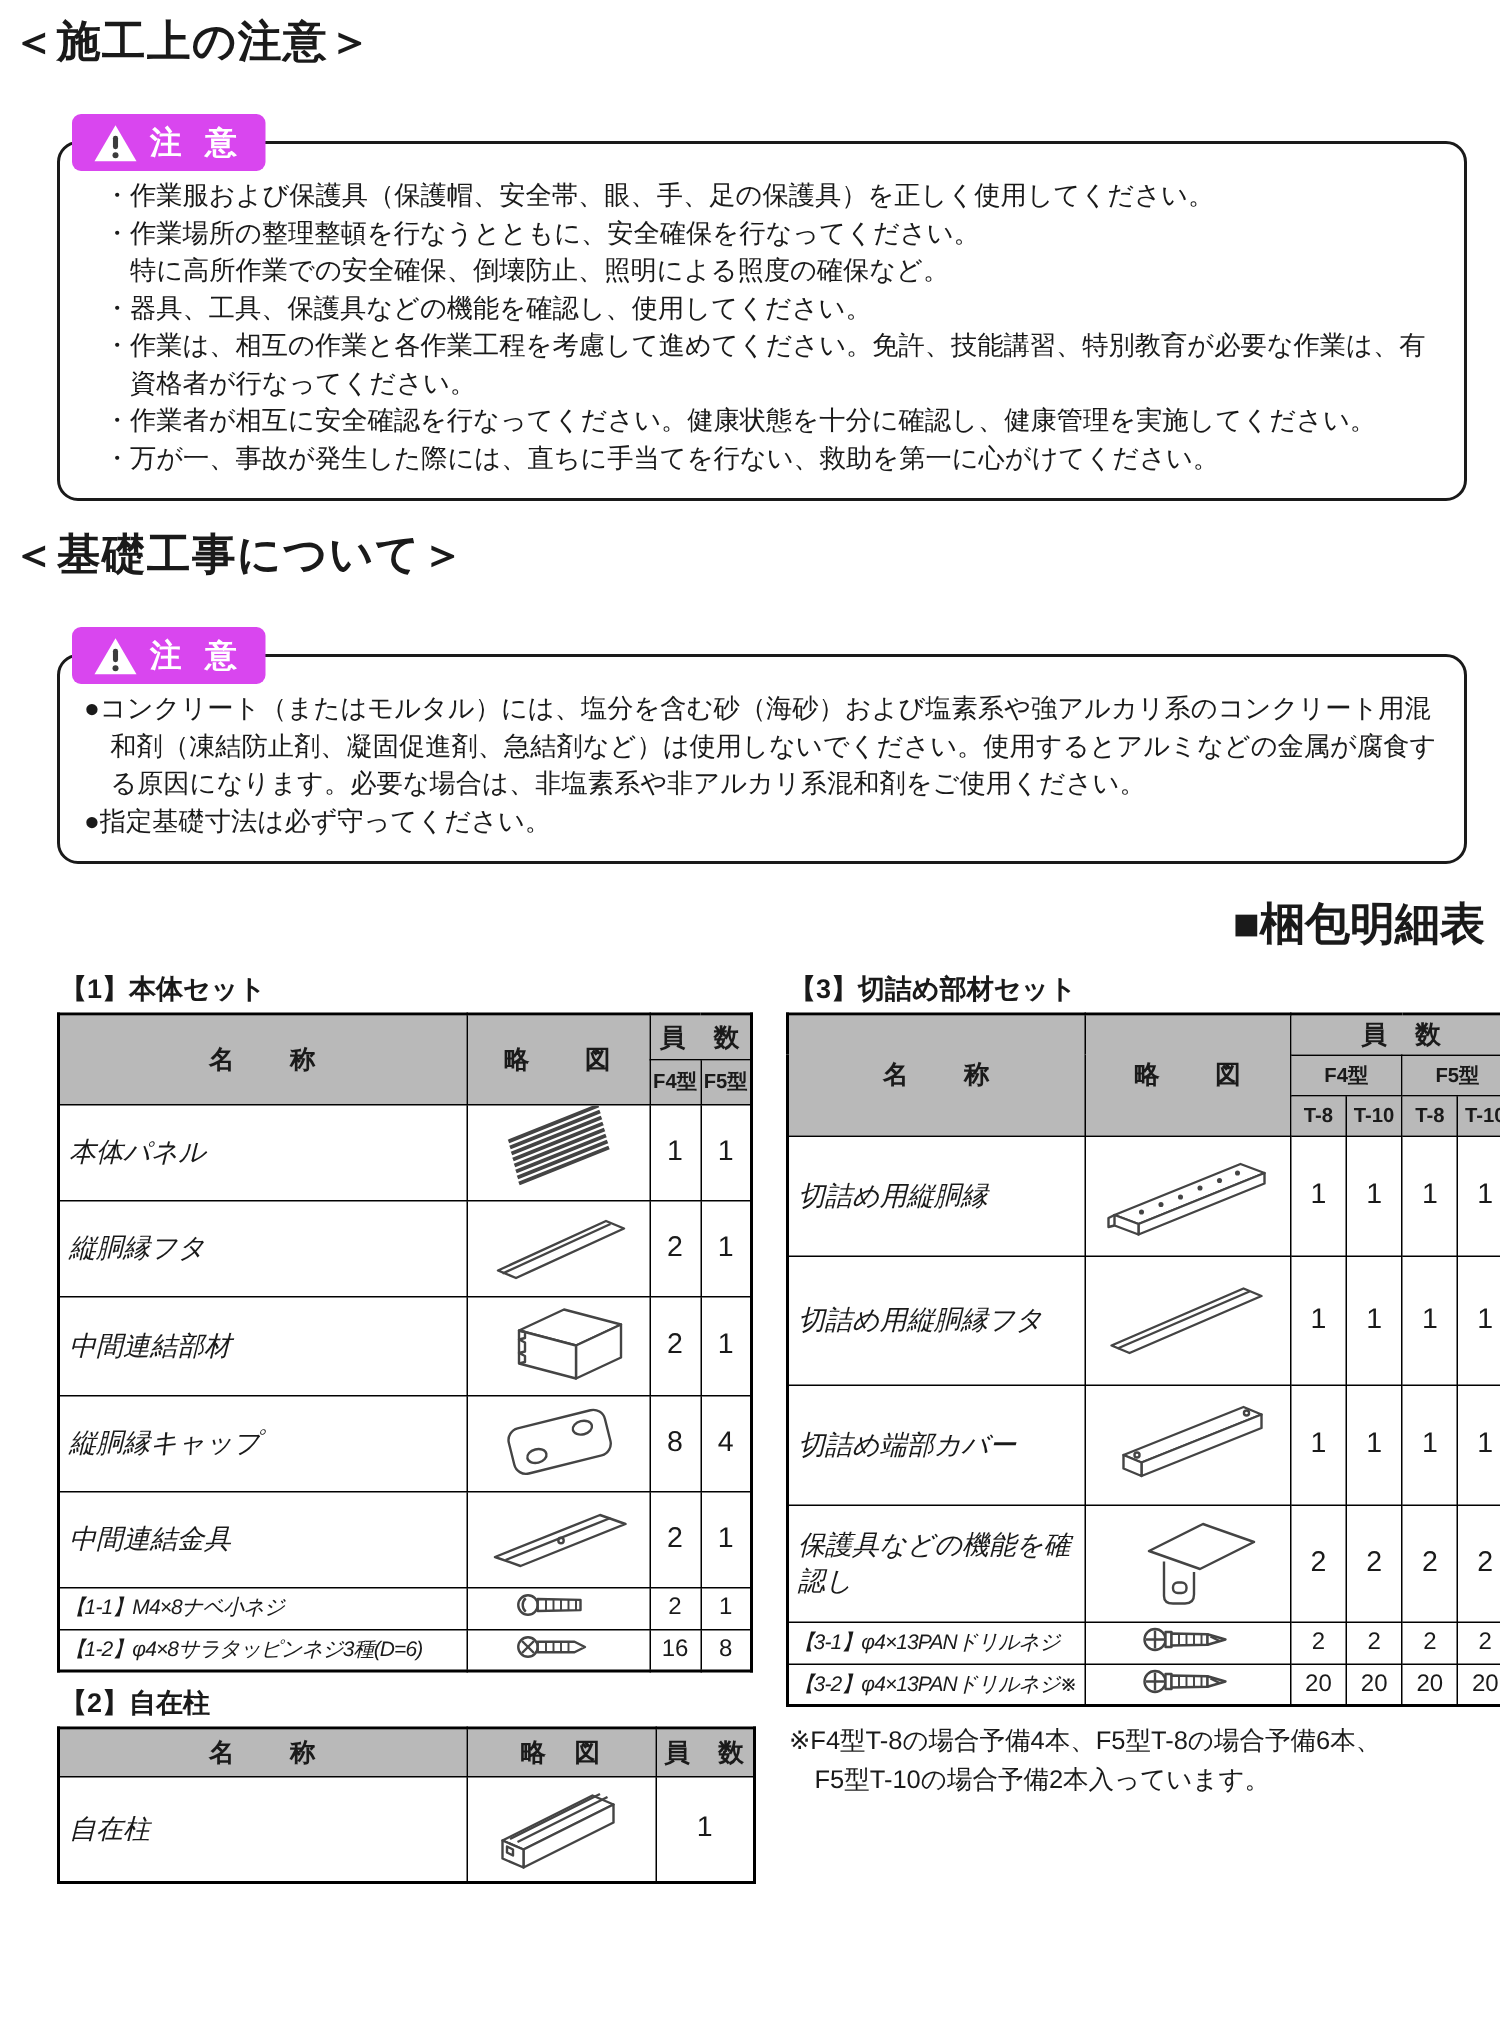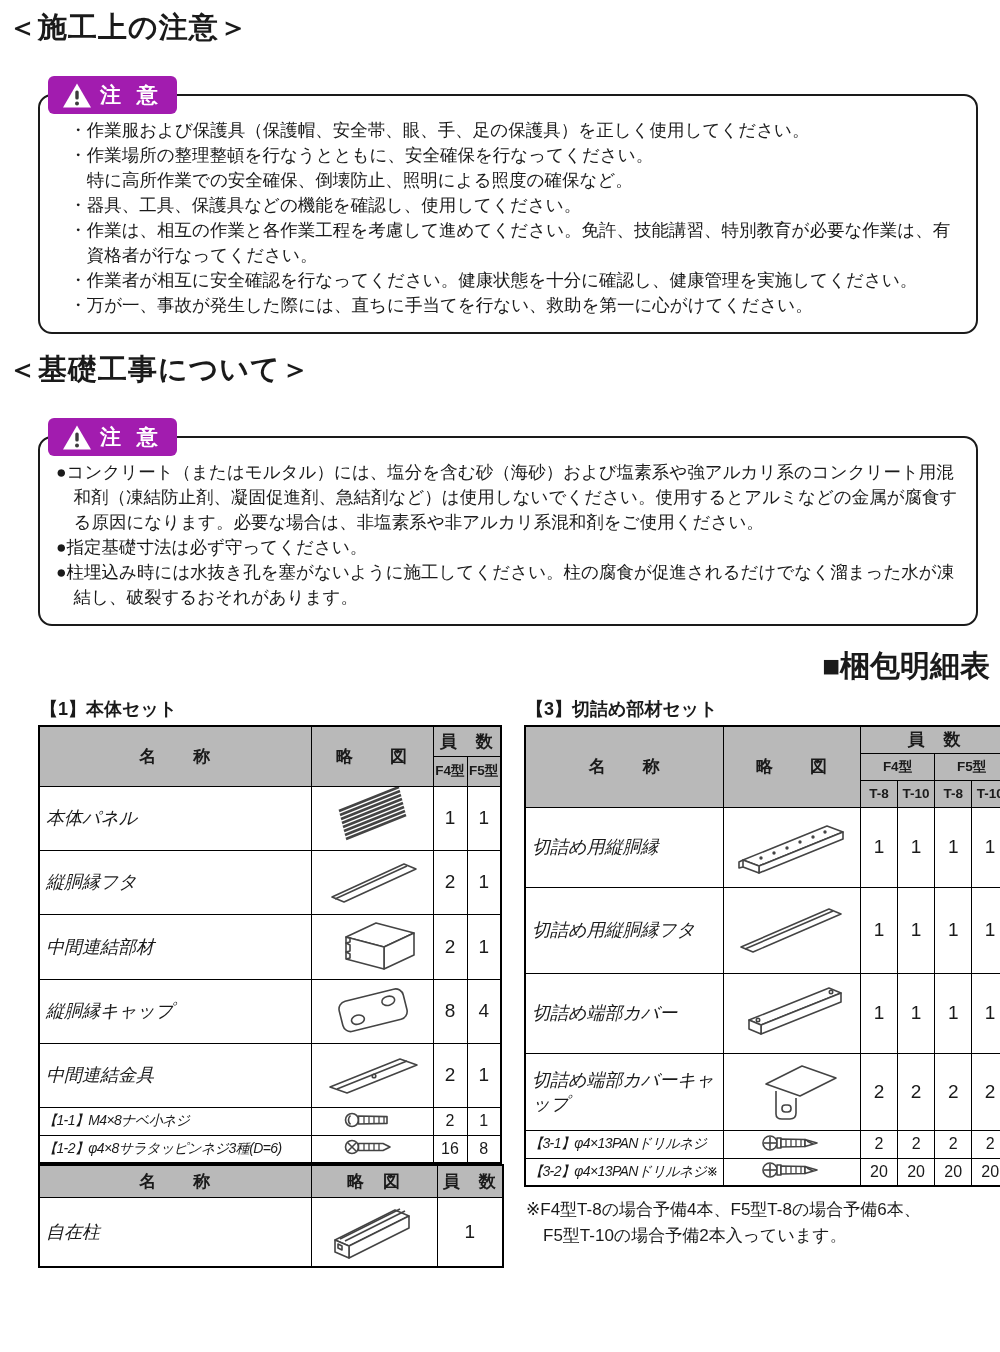--- a/index.html
+++ b/index.html
@@ -11,21 +11,21 @@
   }
   .page { padding:8px 10px 0 8px; }
 
   h1.sec-title { font-size:29px; font-weight:bold; letter-spacing:1px; }
   #title2 { margin-top:16px; }
 
   
   .caution { position:relative; margin:46px 12px 0 30px; border:2.5px solid #1a1a1a;
              border-radius:14px; padding:22px 16px 14px 16px; }
   .badge { position:absolute; top:-20px; left:8px; height:38px; min-width:126px;
-           background:#a21caf; border-radius:6px; display:flex; align-items:center;
+           background:#d946ef; border-radius:6px; display:flex; align-items:center;
            justify-content:center; gap:8px; padding:16px 14px; }
   .badge .btxt { color:#fff; font-size:21px; font-weight:bold; letter-spacing:5px; }
   .items { font-size:17.5px; line-height:25px; }
   .item  { padding-left:1em; text-indent:-1em; white-space:pre-line; }
   .item.dot { margin-left:0.75em; }
 
   
   h2.pack-title { font-size:30px; font-weight:bold; margin:20px 0 6px 0;text-align:right; }
   .tables-row { display:flex; align-items:flex-start; gap:22px; margin-left:30px; }
   .tcol-left  { width:464px; flex:none; }
@@ -93,21 +93,20 @@
           <polygon points="15,1.5 29,25.5 1,25.5" fill="#ffffff"></polygon>
           <rect x="13.3" y="8.5" width="3.4" height="9" rx="1.6" fill="#3c3c3c"></rect>
           <circle cx="15" cy="21.5" r="2" fill="#3c3c3c"></circle>
         </svg>
       </span>
       <span class="btxt">注 意</span>
     </div>
     <div class="items">
       <div class="item">●コンクリート（またはモルタル）には、塩分を含む砂（海砂）および塩素系や強アルカリ系のコンクリート用混和剤（凍結防止剤、凝固促進剤、急結剤など）は使用しないでください。使用するとアルミなどの金属が腐食する原因になります。必要な場合は、非塩素系や非アルカリ系混和剤をご使用ください。</div>
       <div class="item">●指定基礎寸法は必ず守ってください。</div>
-      <div class="item">●柱埋込み時には水抜き孔を塞がないように施工してください。柱の腐食が促進されるだけでなく溜まった水が凍結し、破裂するおそれがあります。</div>
     </div>
   </div>
 
   <h2 class="pack-title">■梱包明細表</h2>
 
   <div class="tables-row">
 
     <div class="tcol-left">
       <div class="tbl-label">【1】本体セット</div>
 
@@ -231,20 +230,21 @@
                       <line x1="36" y1="6.5" x2="36" y2="13.5"></line>
                     </g>
                   </svg>
                 </span></td>
           <td class="qty">16</td>
           <td class="qty">8</td>
         </tr>
       </tbody>
         </table>
 
+      <div class="tbl-label" style="margin-top:8px;">【2】自在柱</div>
 
       <table>
         <colgroup>
             <col style="width:272px">
             <col style="width:126px">
             <col style="width:66px">
           </colgroup>
         <tbody>
             <tr>
           <th class="h32">名　　称</th>
@@ -344,21 +344,21 @@
     <circle cx="29" cy="42" r="1.7" fill="none" stroke="#444" stroke-width="1.6" stroke-linejoin="round"></circle>
                     <circle cx="102" cy="14" r="1.7" fill="none" stroke="#444" stroke-width="1.6" stroke-linejoin="round"></circle>
                   </svg>
                 </span></td>
           <td class="qty">1</td>
           <td class="qty">1</td>
           <td class="qty">1</td>
           <td class="qty">1</td>
         </tr>
         <tr class="rb3c">
-          <td class="name">切詰め端部カバーキャップ</td>
+          <td class="name">保護具などの機能を確認し</td>
           <td class="diag"><span class="ic">
                   <svg width="104" height="72" viewBox="0 0 104 72">
     <path d="M26 30 L62 12 L96 24 L60 42 Z" fill="#fff" stroke="#444" stroke-width="1.6" stroke-linejoin="round"></path>
     <path d="M36 37 L36 60 Q36 65 42 65 L50 65 Q56 65 56 59 L56 44" fill="#fff" stroke="#444" stroke-width="1.6" stroke-linejoin="round"></path>
     <rect x="42" y="51" width="9" height="7" rx="3.2" fill="#fff" stroke="#444" stroke-width="1.6" stroke-linejoin="round"></rect>
                   </svg>
                 </span></td>
           <td class="qty">2</td>
           <td class="qty">2</td>
           <td class="qty">2</td>

